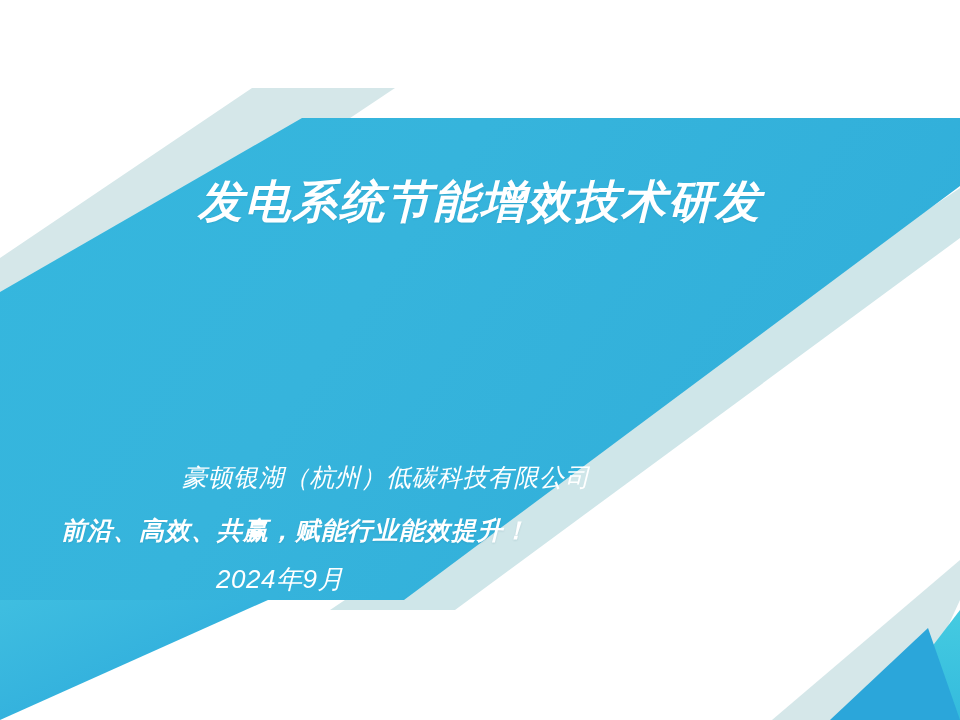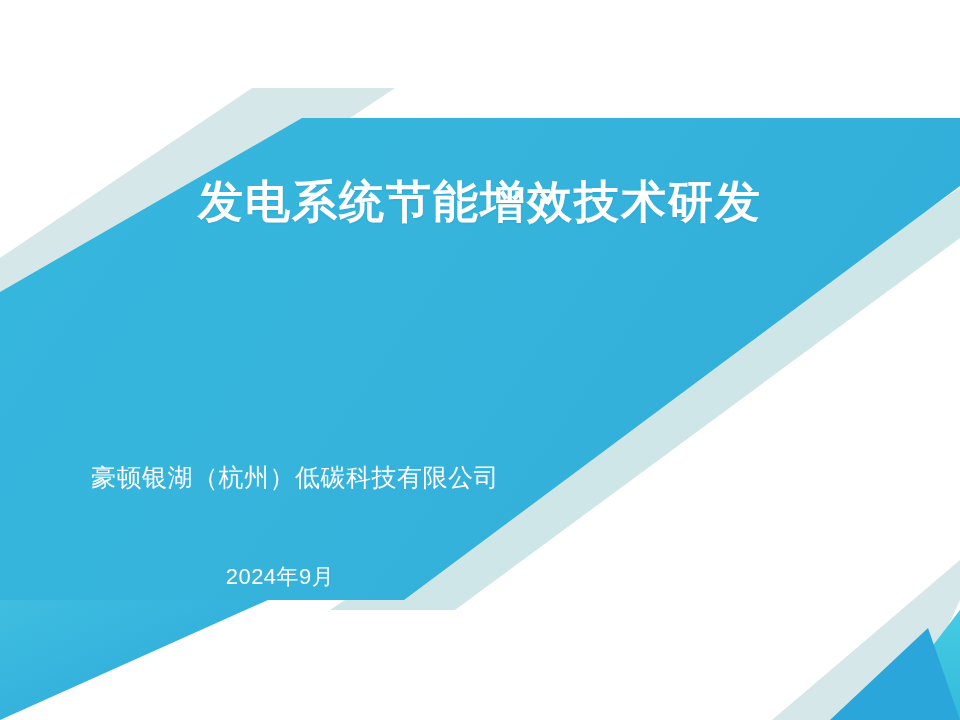--- a/index.html
+++ b/index.html
@@ -26,20 +26,21 @@
     height: 720px;
     display: block;
   }
 
   
   #text-layer {
     position: absolute;
     inset: 0;
     width: 852px;
     height: 720px;
+    font-style: italic;
   }
 
   .title-line {
     position: absolute;
     left: 0;
     width: 960px;
     text-align: center;
     color: #ffffff;
     font-size: 45px;
     font-weight: bold;
@@ -59,34 +60,35 @@
     text-align: center;
     color: #ffffff;
     white-space: nowrap;
   }
 
   #company-name {
     top: 461px;
     font-size: 25px;
     font-weight: normal;
     letter-spacing: 0.5px;
+    text-align: right;
   }
 
   #slogan {
     top: 514px;
     font-size: 25px;
     font-weight: bold;
     letter-spacing: 1px;
     text-shadow: 0 1px 2px rgba(0,70,100,0.12);
   }
 
   #date-line {
     top: 562px;
     width: 560px;
-    font-size: 22px;
+    font-size: 26px;
     font-weight: normal;
     letter-spacing: 0.5px;
   }
 </style>
 </head>
 <body>
 
 <div id="slide">
 
   <svg id="bg-art" viewBox="0 0 960 720" preserveAspectRatio="none">
@@ -123,18 +125,19 @@
 
   </svg>
 
   <div id="text-layer">
 
     <div class="title-line" id="title-line-1">发电系统节能增效技术研发</div>
 
 
     <div class="sub-line" id="company-name">豪顿银湖（杭州）低碳科技有限公司</div>
 
+    <div class="sub-line" id="slogan">前沿、高效、共赢，赋能行业能效提升！</div>
 
     <div class="sub-line" id="date-line">2024年9月</div>
 
   </div>
 
 </div>
 
 </body></html>

